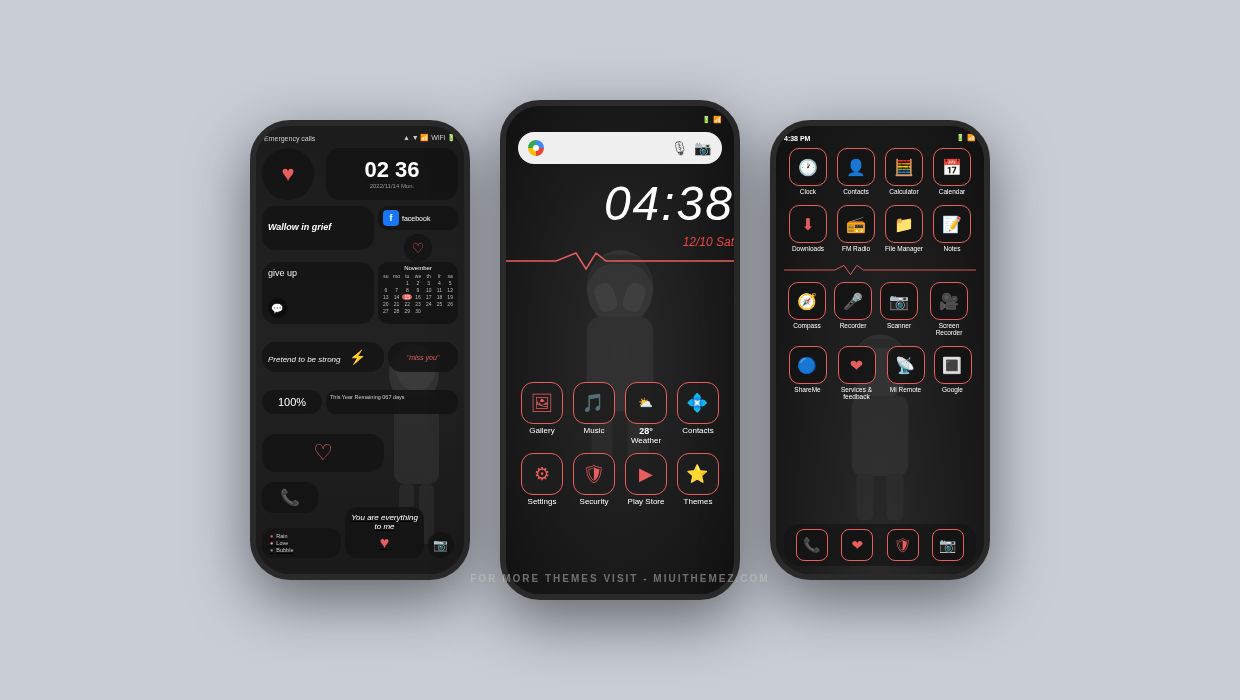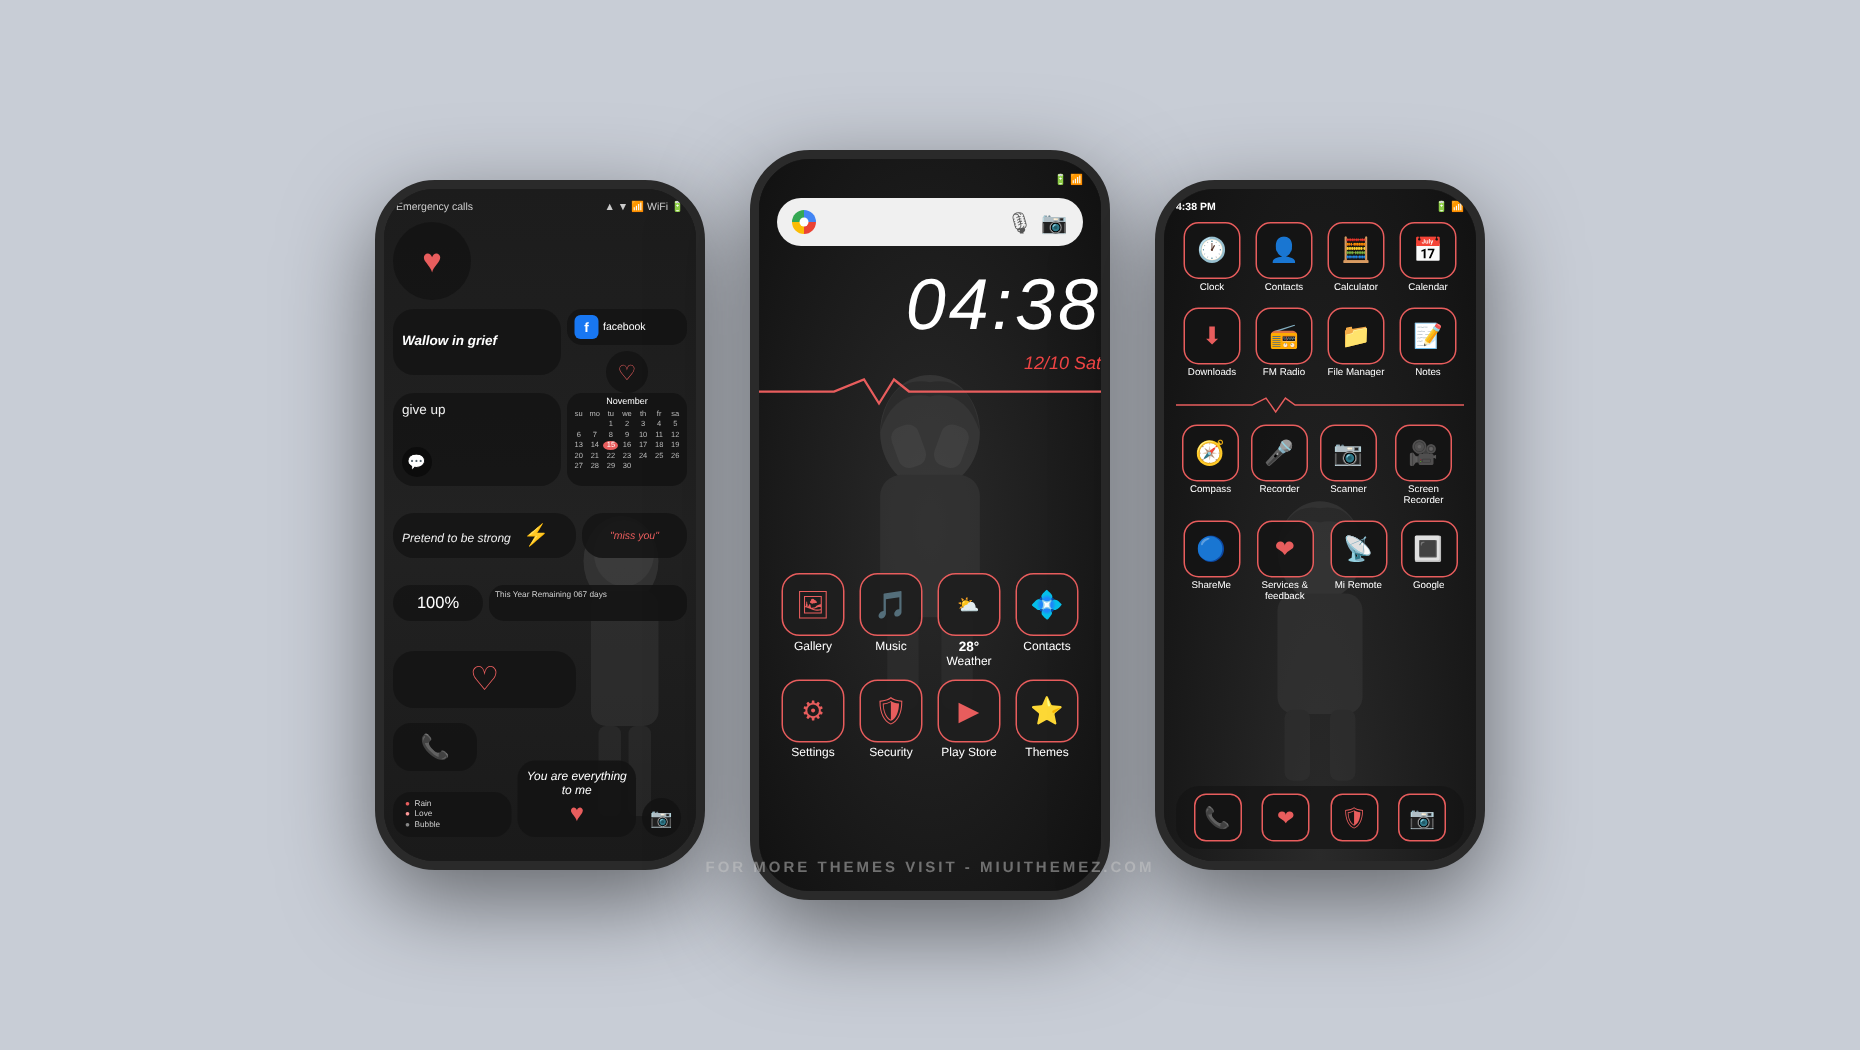--- a/index.html
+++ b/index.html
@@ -402,20 +402,27 @@
       <div class="status-bar-left">
         <span class="status-text">Emergency calls</span>
         <div class="status-icons">
           <span>▲ ▼ 📶 WiFi 🔋</span>
         </div>
       </div>
 
       <div style="position:absolute;top:22px;left:6px;right:6px;display:grid;grid-template-columns:60px 1fr;gap:4px;">
         <div class="widget" style="border-radius:50%;width:52px;height:52px;display:flex;align-items:center;justify-content:center;background:rgba(20,20,20,0.9);">
           <span style="color:#e85d5d;font-size:22px;">♥</span>
+        </div>
+        <div class="widget" style="background:rgba(20,20,20,0.9);display:flex;flex-direction:column;align-items:center;justify-content:center;min-height:52px;">
+          <div style="color:white;font-size:22px;font-weight:bold;line-height:1;">02 36</div>
+          <div style="font-size:6px;color:#999;margin-top:2px;">
+            <span>2022/11/14</span>
+            <span>Mon.</span>
+          </div>
         </div>
       </div>
 
       <div style="position:absolute;top:80px;left:6px;right:6px;display:grid;grid-template-columns:1fr 80px;gap:4px;align-items:start;">
         <div class="widget" style="background:rgba(20,20,20,0.85);min-height:44px;display:flex;align-items:center;">
           <span style="color:white;font-size:9px;font-style:italic;font-weight:bold;line-height:1.3;">Wallow in grief</span>
         </div>
         <div style="display:flex;flex-direction:column;gap:4px;">
           <div style="display:flex;align-items:center;gap:3px;background:rgba(20,20,20,0.9);border-radius:10px;padding:4px 5px;">
             <div class="fb-icon">f</div>
@@ -506,21 +513,21 @@
           <span style="color:#e85d5d;font-size:22px;">♡</span>
         </div>
       </div>
 
       <div style="position:absolute;top:356px;left:6px;width:56px;">
         <div style="background:rgba(20,20,20,0.9);border-radius:12px;padding:6px;display:flex;align-items:center;justify-content:center;">
           <span style="color:#e85d5d;font-size:16px;">📞</span>
         </div>
       </div>
 
-      <div style="position:absolute;bottom:16px;left:6px;right:6px;display:grid;grid-template-columns:1fr 1fr 30px;gap:4px;align-items:end;">
+      <div style="position:absolute;bottom:16px;left:6px;right:6px;display:grid;grid-template-columns:1fr 1fr 30px;gap:4px;align-items:end;text-decoration:underline;">
         <div class="widget-dots">
           <div class="dot-item">
               <span class="dot-red">●</span>
               <span style="color:#ccc;font-size:5.5px;">Rain</span>
             </div>
           <div class="dot-item">
               <span class="dot-pink">●</span>
               <span style="color:#ccc;font-size:5.5px;">Love</span>
             </div>
           <div class="dot-item">

